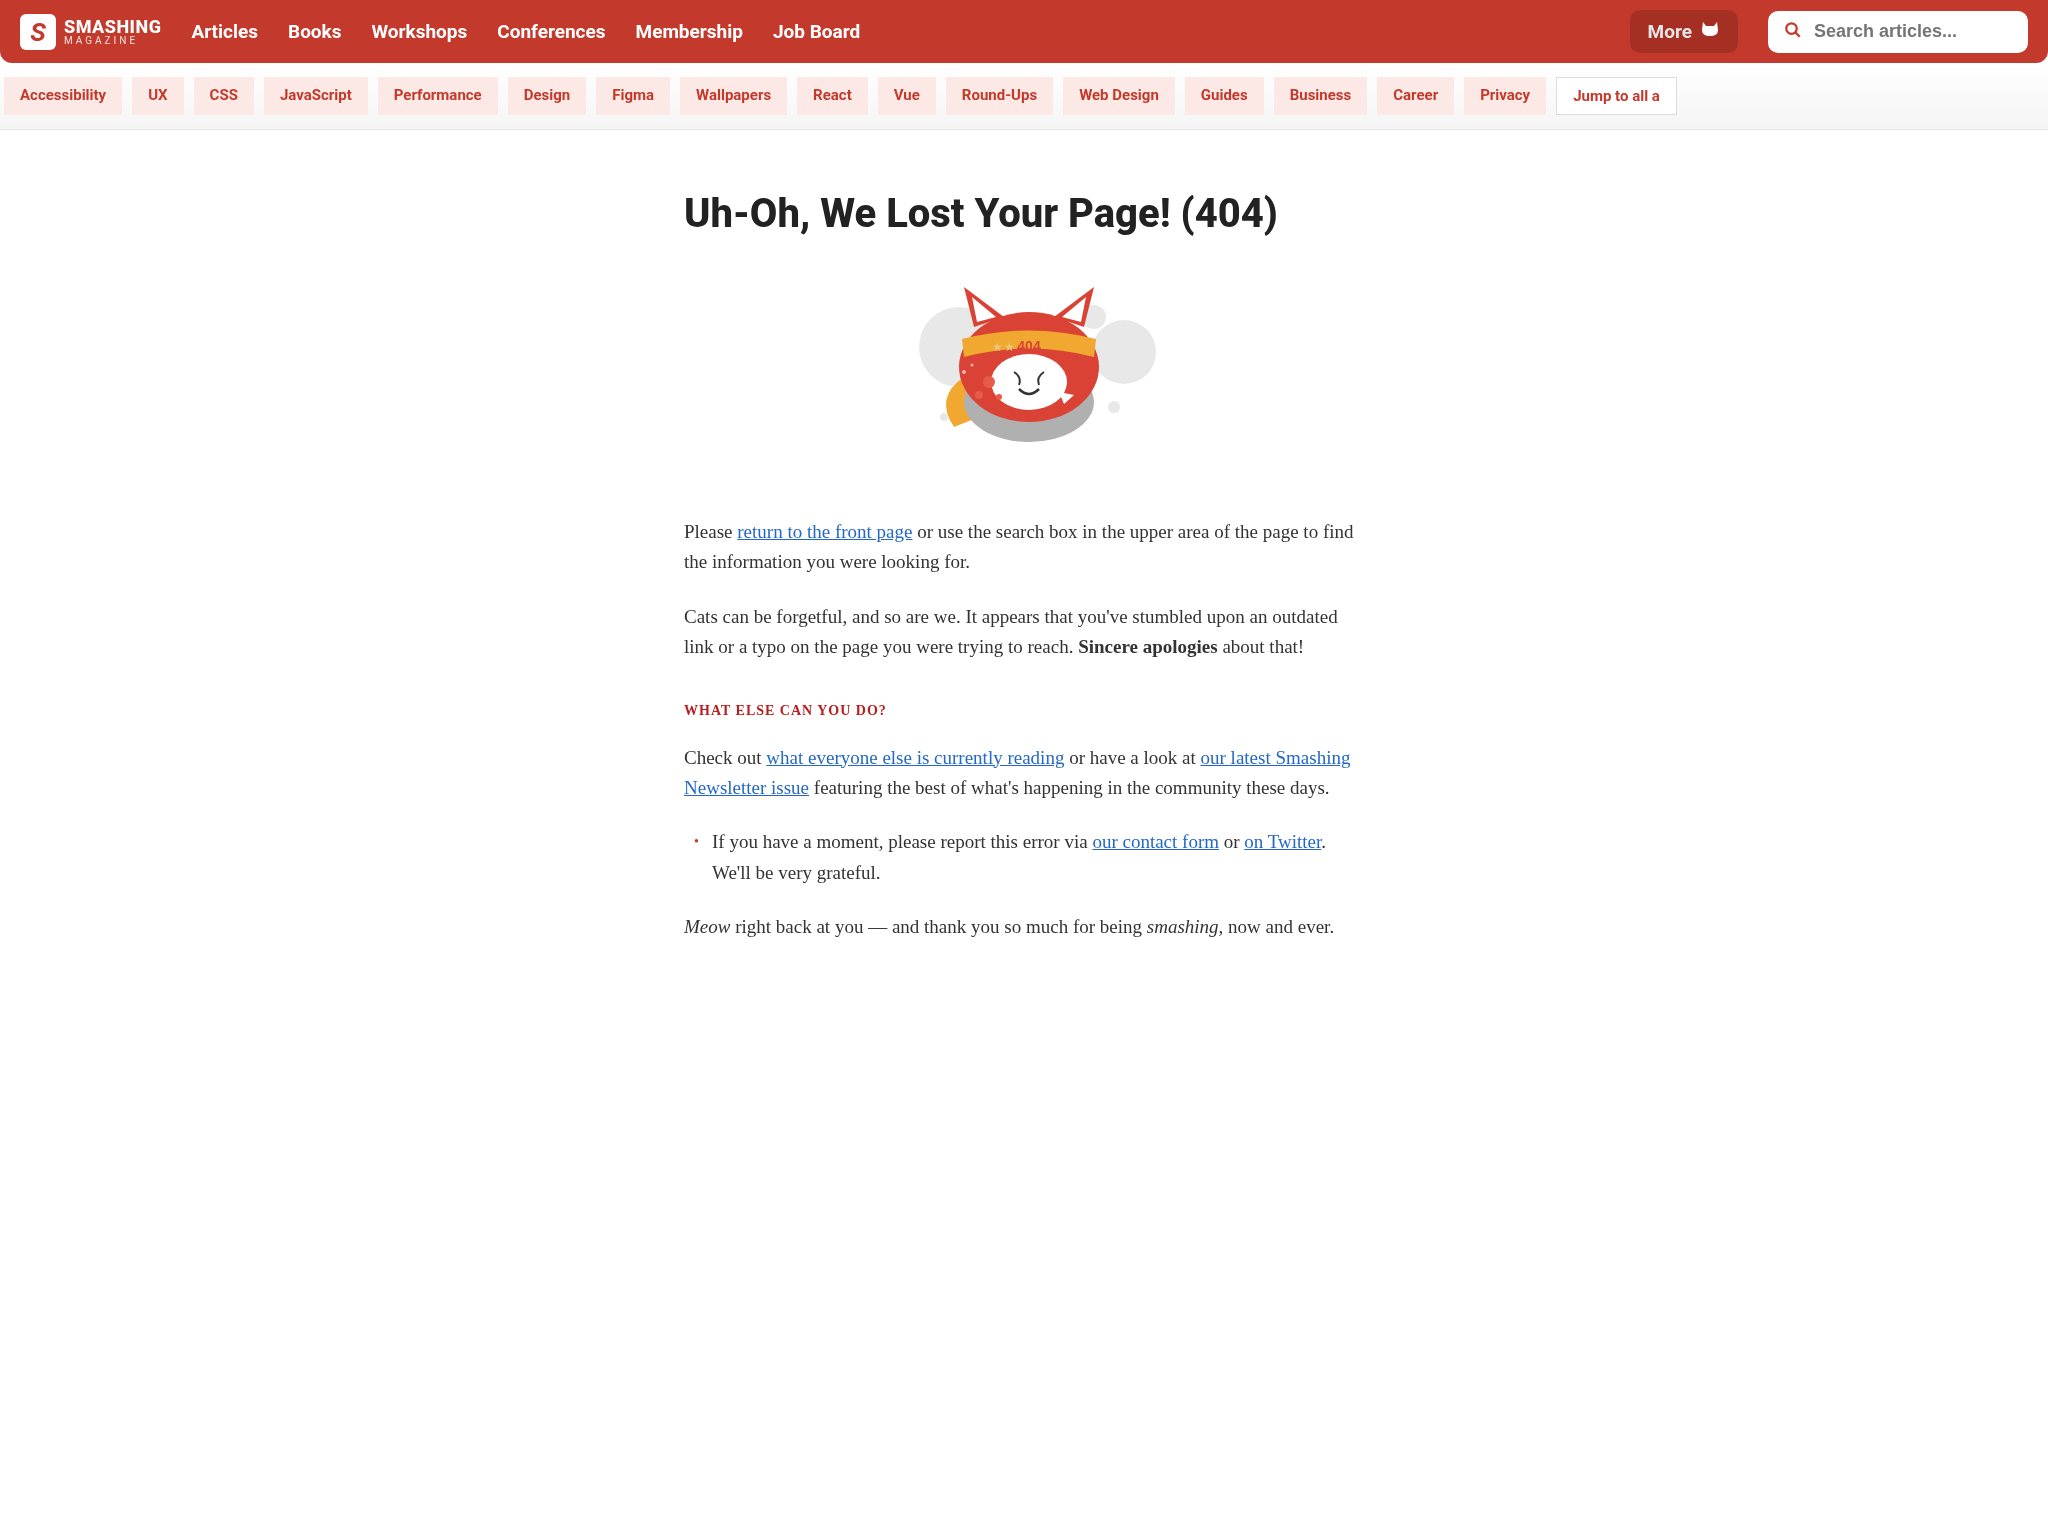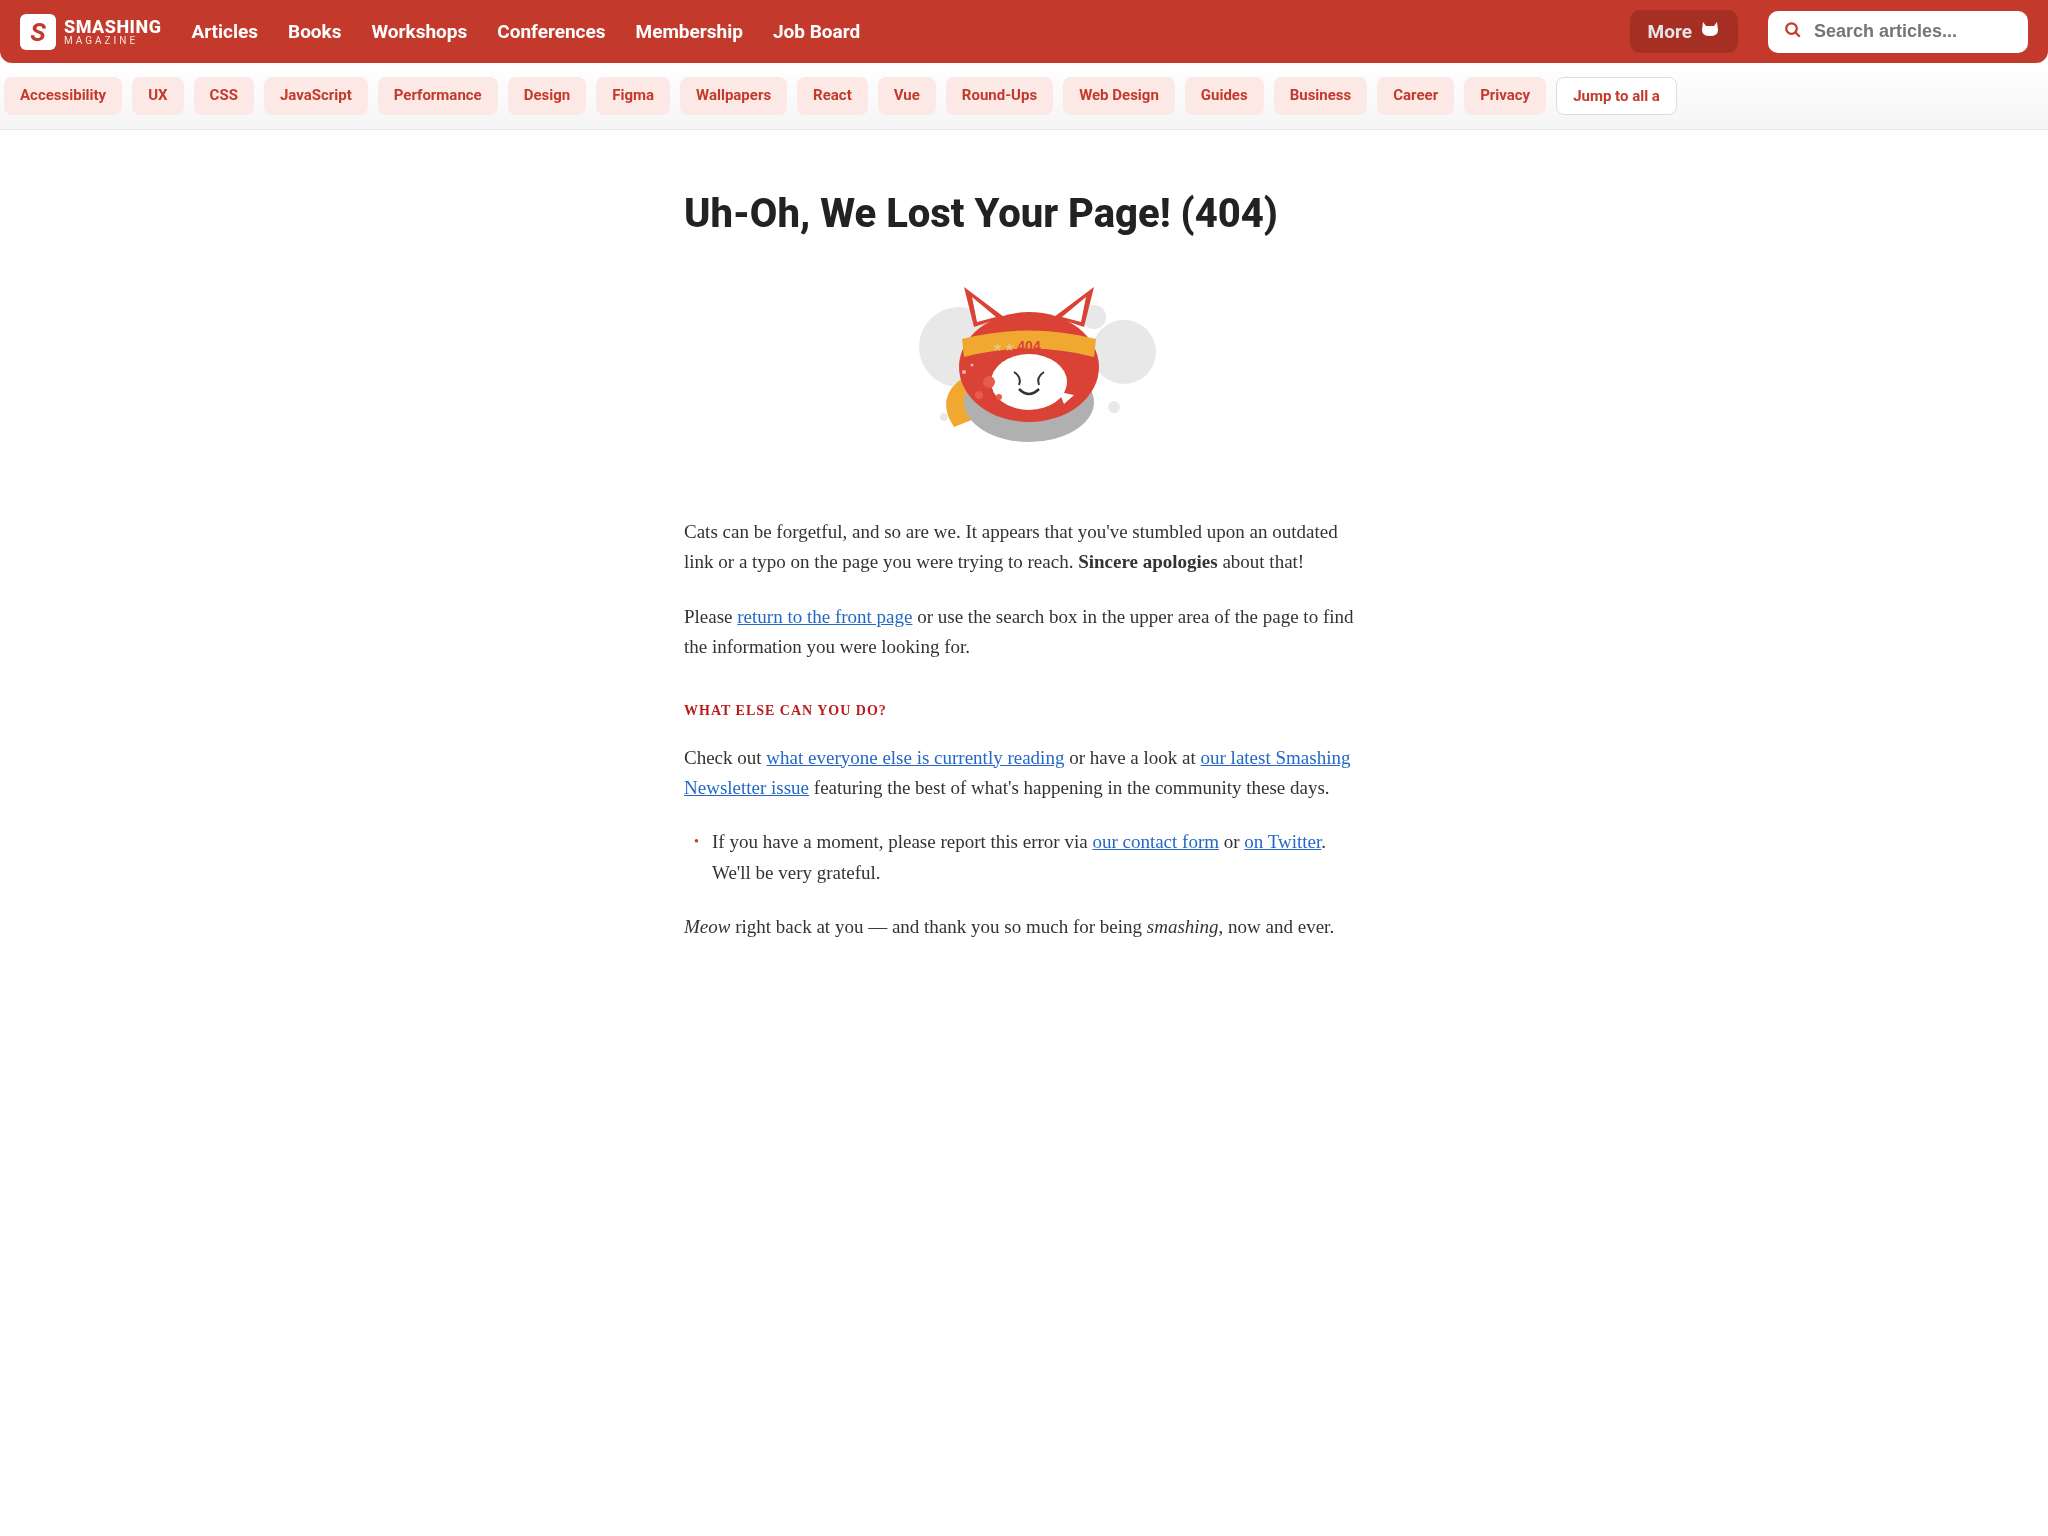--- a/index.html
+++ b/index.html
@@ -82,21 +82,21 @@
       gap: 10px;
       padding: 14px 4px;
       background: linear-gradient(#fff, #f5f5f5);
       border-bottom: 1px solid #e5e5e5;
       overflow: hidden;
     }
     .tag {
       background: #fce8e5;
       color: #c33a2c;
       padding: 9px 16px;
-      border-radius: 8px;
+      border-radius: 0;
       font-weight: 700;
       font-size: 15px;
       white-space: nowrap;
       cursor: pointer;
     }
     .tag-jump {
       background: #fff;
       border: 1px solid #ddd;
       color: #c33a2c;
     }
@@ -251,25 +251,25 @@
 
       <circle cx="125" cy="105" r="6" fill="#e85a4a"></circle>
       <circle cx="115" cy="118" r="4" fill="#e85a4a"></circle>
       <circle cx="135" cy="120" r="3" fill="#e85a4a"></circle>
       <circle cx="100" cy="95" r="2" fill="#fff" opacity="0.6"></circle>
       <circle cx="108" cy="88" r="1.5" fill="#fff" opacity="0.6"></circle>
     </svg>
   </div>
 
   <p class="body-text">
+    <span>Please </span><a href="#">return to the front page</a><span> or use the search box in the upper area of the page to find the information you were looking for.</span>
+  </p>
+
+  <p class="body-text">
     <span>Cats can be forgetful, and so are we. It appears that you've stumbled upon an outdated link or a typo on the page you were trying to reach. </span><strong>Sincere apologies</strong><span> about that!</span>
-  </p>
-
-  <p class="body-text">
-    <span>Please </span><a href="#">return to the front page</a><span> or use the search box in the upper area of the page to find the information you were looking for.</span>
   </p>
 
   <h2>WHAT ELSE CAN YOU DO?</h2>
 
   <p class="body-text">
     <span>Check out </span><a href="#">what everyone else is currently reading</a><span> or have a look at </span><a href="#">our latest Smashing Newsletter issue</a><span> featuring the best of what's happening in the community these days.</span>
   </p>
 
   <ul class="bullets">
     <li>

